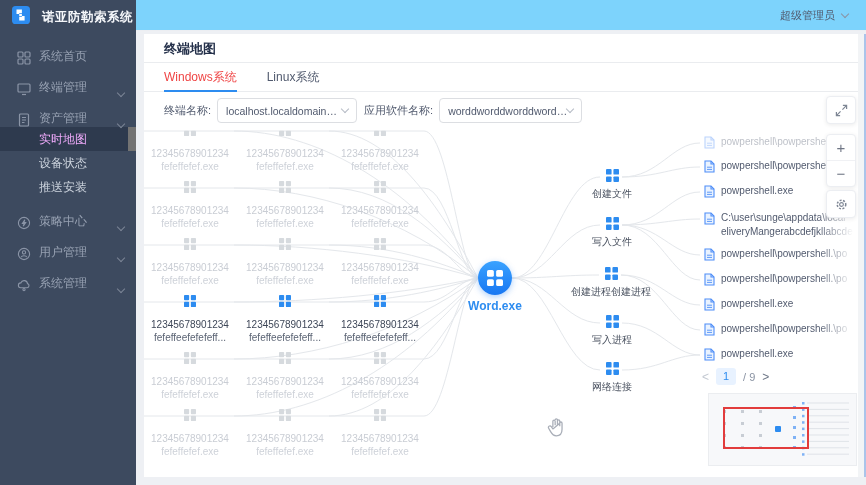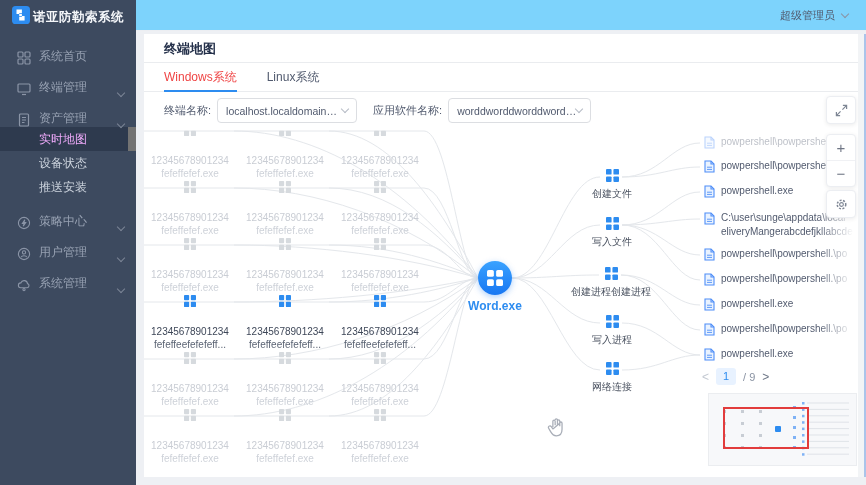--- a/index.html
+++ b/index.html
@@ -1,20 +1,20 @@
 <!DOCTYPE html>
 <html><head>
 <meta charset="utf-8">
 <style>
   *{box-sizing:border-box;margin:0;padding:0}
   html,body{width:866px;height:485px;overflow:hidden}
   body{font-family:"Liberation Sans","DejaVu Sans",sans-serif;background:#eef0f4;position:relative;color:#515a6e}
   
   .sidebar{position:absolute;left:0;top:0;width:136px;height:485px;background:#3d4a5f;z-index:10}
-  .logo-row{display:flex;align-items:center;height:34px;padding-left:12px;gap:3px}
+  .logo-row{display:flex;align-items:center;height:34px;padding-left:12px;gap:12px}
   .logo-title{color:#f4f6f9;font-size:12.5px;font-weight:bold;letter-spacing:.5px;white-space:nowrap}
   .m-item{display:flex;align-items:flex-end;height:31px;padding:0 12px 0 17px;color:#97a1b2;font-size:12px;cursor:pointer}
   .m-item .mi{width:14px;height:14px;margin-right:8px;flex:none;display:inline-flex}
   .m-item .chev{margin-left:auto}
   .sub-item{height:24px;line-height:24px;padding-left:39px;font-size:12px;color:#cdd4de;cursor:pointer}
   .sub-item.active{background:#2e3a4e;color:#f0abfc;border-right:8px solid #737373}
   .chev{width:6px;height:6px;border-right:1.3px solid #7b8596;border-bottom:1.3px solid #7b8596;transform:rotate(45deg);display:inline-block;margin-top:-3px}
   
   .topbar{position:absolute;left:136px;top:0;width:730px;height:31px;background:#7dd3fc;border-bottom:1px solid #eceef2;z-index:5}
   .user-menu{position:absolute;right:18px;top:0;height:30px;display:flex;align-items:center;gap:7px;font-size:11px;color:#515a6e;cursor:pointer}
@@ -22,27 +22,27 @@
   
   .card{position:absolute;left:144px;top:34px;width:722px;height:443px;background:#fff;z-index:1}
   .page-title{height:29px;line-height:29px;padding-left:20px;font-size:13px;font-weight:bold;color:#24304a;border-bottom:1px solid #eaecef}
   .tabs{display:flex;gap:30px;padding-left:20px;height:29px;border-bottom:1px solid #eaecef}
   .tab{font-size:12px;line-height:28px;height:29px;color:#515a6e;cursor:pointer}
   .tab.active{color:#ef4444;border-bottom:2px solid #2d8cf0}
   .filters{display:flex;align-items:center;height:37px;padding-left:20px;font-size:11px;color:#515a6e}
   .sel{display:flex;align-items:center;justify-content:space-between;border:1px solid #dcdee2;border-radius:4px;height:25px;padding:0 8px;margin-left:6px;color:#515a6e;cursor:pointer;background:#fff}
   .sel .chev{border-color:#b7bcc6}
   .sel-1{width:140px}.sel-2{width:143px;margin-right:0}
-  .flabel-2{margin-left:16px}
+  .flabel-2{margin-left:7px}
   .sel span{overflow:hidden;white-space:nowrap;text-overflow:ellipsis;font-size:10.5px}
   
   .canvas{position:absolute;left:0;top:96px;right:8px;bottom:0;overflow:hidden}
   .edges{position:absolute;left:0;top:0;z-index:0}
   .lnode{position:absolute;width:92px;text-align:center;font-size:10px;line-height:13px;cursor:pointer;z-index:2}
-  .lnode .l1{margin-top:15px;color:#c9cdd4}
+  .lnode .l1{margin-top:8px;color:#c9cdd4}
   .lnode .l2{color:#ced2d9;white-space:nowrap}
   .lnode.hot .l1{color:#3e4758}
   .lnode.hot .l2{color:#5b6474}
   .anode{position:absolute;width:90px;text-align:center;font-size:10px;color:#4a5260;cursor:pointer;z-index:2}
   .anode .albl{margin-top:3px;white-space:nowrap}
   .center-node{position:absolute;text-align:center;z-index:2;cursor:pointer}
   .cn-circle{width:34px;height:34px;border-radius:50%;background:linear-gradient(180deg,#3aa2ff,#1877f2);display:flex;align-items:center;justify-content:center;margin:0 auto;box-shadow:0 2px 6px rgba(24,119,242,.35)}
   .cn-label{margin-top:4px;color:#2d8cf0;font-size:12px;font-weight:bold}
   .fitem{position:absolute;left:560px;display:flex;gap:6px;align-items:flex-start;z-index:2;cursor:pointer}
   .fitem .ftext{font-size:10px;line-height:14px;color:#515a6e;white-space:nowrap;width:134px;overflow:hidden;

